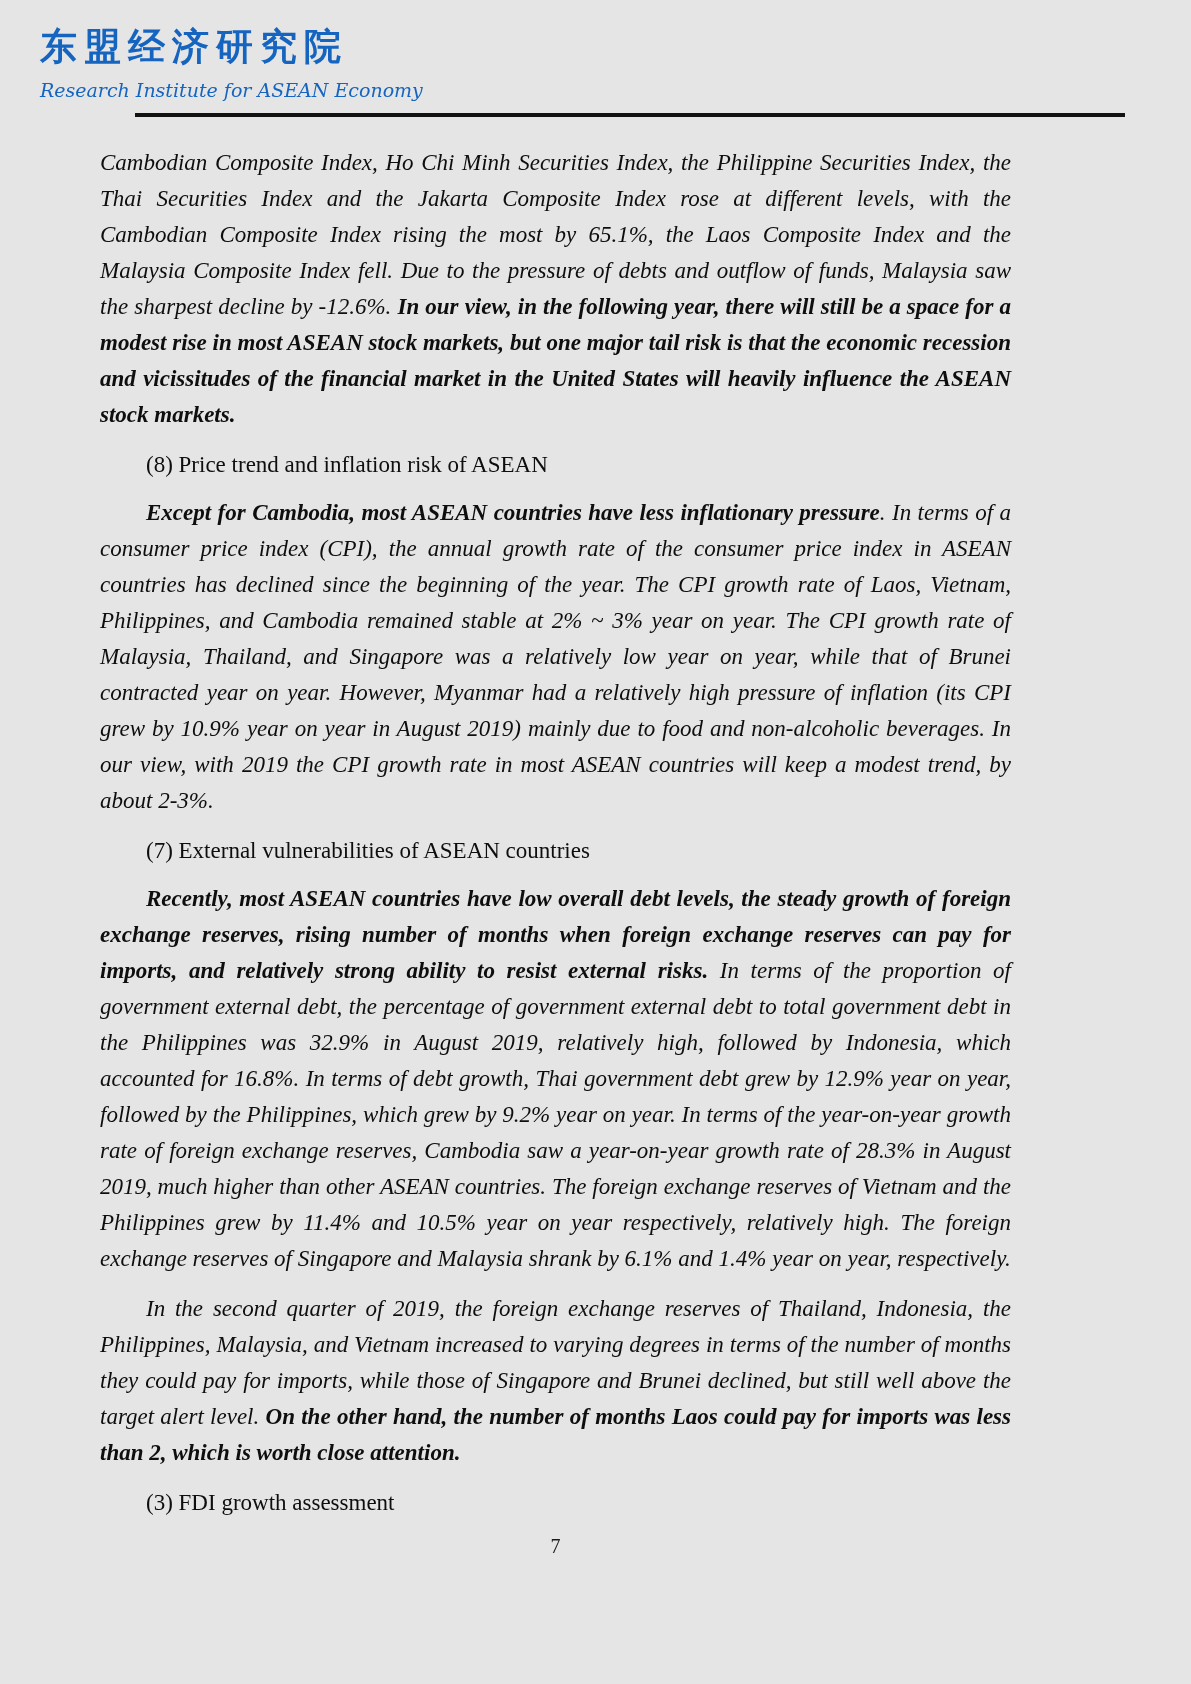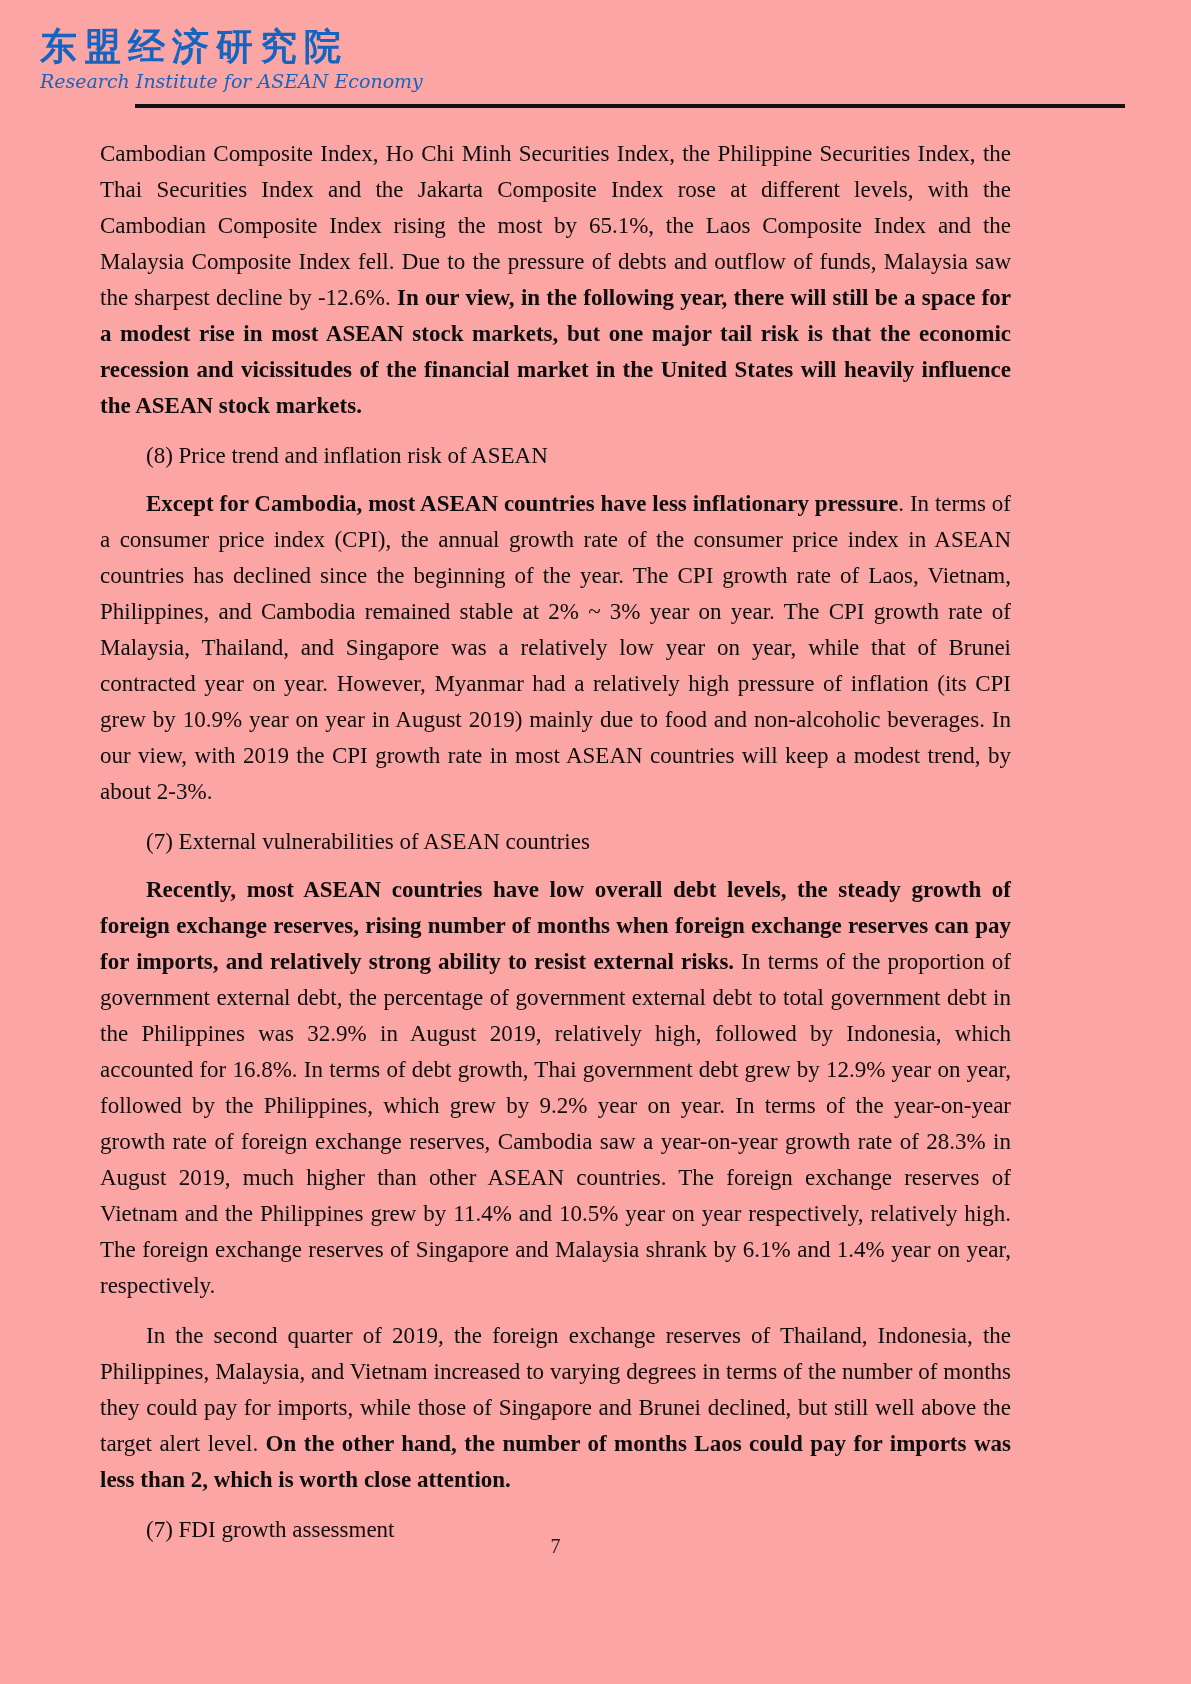--- a/index.html
+++ b/index.html
@@ -2,57 +2,57 @@
 <html><head>
 <meta charset="utf-8">
 <style>
   * { box-sizing: border-box; }
   html, body { margin: 0; padding: 0; background: #ffffff; }
   .page {
     position: relative;
     width: 1191px;
     height: 1684px;
     margin: 0 auto;
-    background: #fca5a5;
+    background: #e5e5e5;
     font-family: "Liberation Serif", "DejaVu Serif", serif;
     color: #0e0e0e;
     overflow: hidden;
   }
   .letterhead {
     padding: 26px 0 0 40px;
   }
   .logo-cn {
     font-family: "DejaVu Sans", sans-serif;
     font-weight: bold;
     font-size: 37px;
     line-height: 42px;
     letter-spacing: 7px;
     color: #1565c0;
   }
   .logo-en {
-    margin-top: 2px;
+    margin-top: 11px;
     font-family: "DejaVu Serif", serif;
     font-style: italic;
     font-size: 19px;
     line-height: 22px;
     color: #1565c0;
   }
   .header-rule {
     margin: 12px 0 0 95px;
     width: 990px;
     height: 4px;
     background: #121212;
   }
   .content {
     margin: 28px 180px 0 100px;  
     font-size: 23px;
     line-height: 36px;
     text-align: justify;
   }
-  .para { margin: 12px 0 14px 0; }
+  .para { margin: 12px 0 14px 0; font-style: italic; }
   .para.indent { text-indent: 46px; }
   .heading {
     margin: 12px 0 12px 0;
     text-indent: 46px;
     font-weight: normal;
   }
   .b { font-weight: bold; }
   .page-number {
     position: absolute;
     top: 1535px;
@@ -81,19 +81,19 @@
     <p class="heading">(8) Price trend and inflation risk of ASEAN</p>
 
     <p class="para indent"><span class="b">Except for Cambodia, most ASEAN countries have less inflationary pressure</span><span>. In terms of a consumer price index (CPI), the annual growth rate of the consumer price index in ASEAN countries has declined since the beginning of the year. The CPI growth rate of Laos, Vietnam, Philippines, and Cambodia remained stable at 2% ~ 3% year on year. The CPI growth rate of Malaysia, Thailand, and Singapore was a relatively low year on year, while that of Brunei contracted year on year. However, Myanmar had a relatively high pressure of inflation (its CPI grew by 10.9% year on year in August 2019) mainly due to food and non-alcoholic beverages. In our view, with 2019 the CPI growth rate in most ASEAN countries will keep a modest trend, by about 2-3%.</span></p>
 
     <p class="heading">(7) External vulnerabilities of ASEAN countries</p>
 
     <p class="para indent"><span class="b">Recently, most ASEAN countries have low overall debt levels, the steady growth of foreign exchange reserves, rising number of months when foreign exchange reserves can pay for imports, and relatively strong ability to resist external risks.</span><span> In terms of the proportion of government external debt, the percentage of government external debt to total government debt in the Philippines was 32.9% in August 2019, relatively high, followed by Indonesia, which accounted for 16.8%. In terms of debt growth, Thai government debt grew by 12.9% year on year, followed by the Philippines, which grew by 9.2% year on year. In terms of the year-on-year growth rate of foreign exchange reserves, Cambodia saw a year-on-year growth rate of 28.3% in August 2019, much higher than other ASEAN countries. The foreign exchange reserves of Vietnam and the Philippines grew by 11.4% and 10.5% year on year respectively, relatively high. The foreign exchange reserves of Singapore and Malaysia shrank by 6.1% and 1.4% year on year, respectively.</span></p>
 
     <p class="para indent"><span>In the second quarter of 2019, the foreign exchange reserves of Thailand, Indonesia, the Philippines, Malaysia, and Vietnam increased to varying degrees in terms of the number of months they could pay for imports, while those of Singapore and Brunei declined, but still well above the target alert level. </span><span class="b">On the other hand, the number of months Laos could pay for imports was less than 2, which is worth close attention.</span></p>
 
-    <p class="heading">(7) FDI growth assessment</p>
+    <p class="heading">(3) FDI growth assessment</p>
 
   </main>
 
   <div class="page-number">7</div>
 
 </div>
 
 </body></html>

